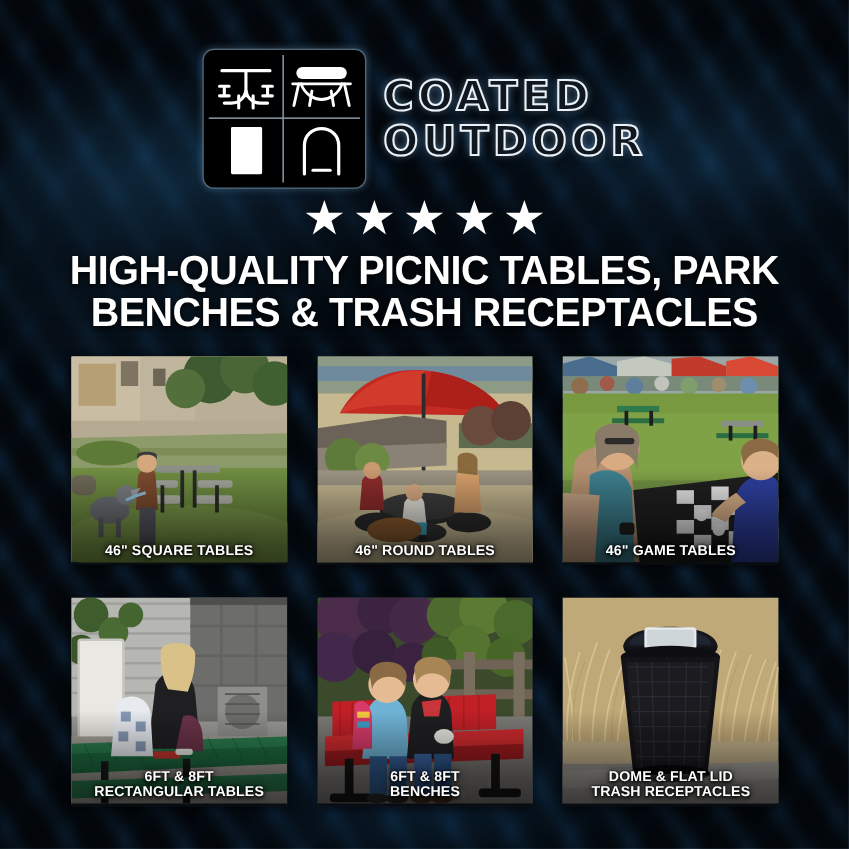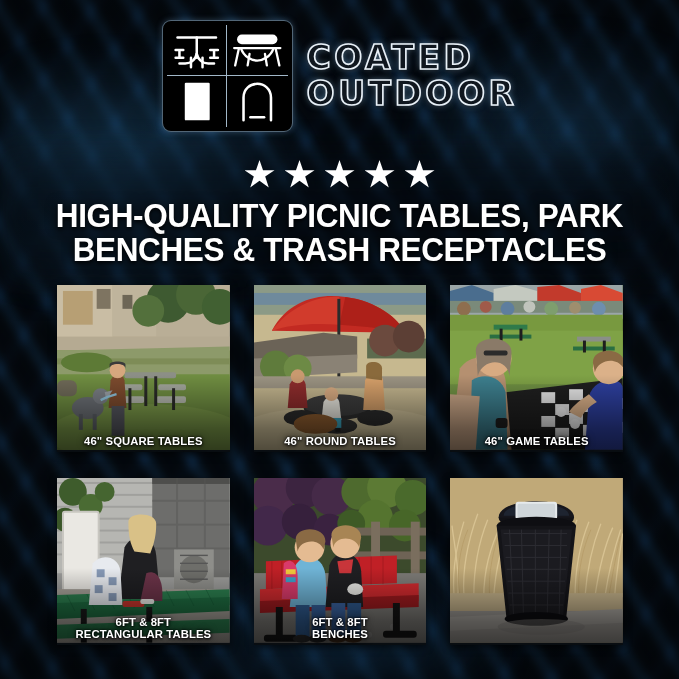--- a/index.html
+++ b/index.html
@@ -56,21 +56,21 @@
     position:absolute; left:0; right:0; top:150px; height:140px;
     background:linear-gradient(180deg, rgba(4,10,17,.35) 0%, rgba(4,10,17,.72) 45%, rgba(4,10,17,.35) 100%);
     filter:blur(14px);
   }
 
   
   #page { position:absolute; inset:0; }
 
   
   .logo-row {
-    position:absolute; left:0; right:0; top:20px;
+    position:absolute; left:0; right:0; top:39px;
     display:flex; align-items:center; justify-content:center; gap:14px;
   }
   .logo-mark {
     width:131px; height:112px;
     background:#000;
     border-radius:9px;
     border:1px solid rgba(150,185,215,.55);
     box-shadow:0 0 6px rgba(120,170,215,.35);
     display:grid;
     grid-template-columns:1fr 1fr;
@@ -614,16 +614,18 @@
               <line x1="72" y1="52" x2="74" y2="138"></line>
             <line x1="86" y1="52" x2="86" y2="138"></line>
               <line x1="100" y1="52" x2="98" y2="138"></line>
             <line x1="112" y1="52" x2="110" y2="138"></line>
           </g>
           <ellipse cx="87" cy="142" rx="32" ry="7" fill="#0c0c10"></ellipse>
           <ellipse cx="92" cy="150" rx="44" ry="8" fill="#8a8681" opacity=".5"></ellipse>
         </svg>
       </div>
       <div class="shade"></div>
+      <div class="cap">DOME &amp; FLAT LID
+TRASH RECEPTACLES</div>
     </div>
 
   </div>
 </div>
 
 </body></html>

